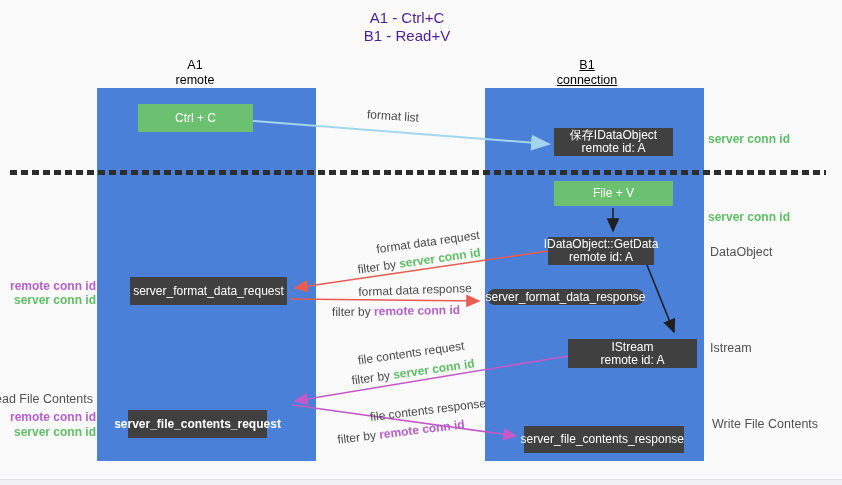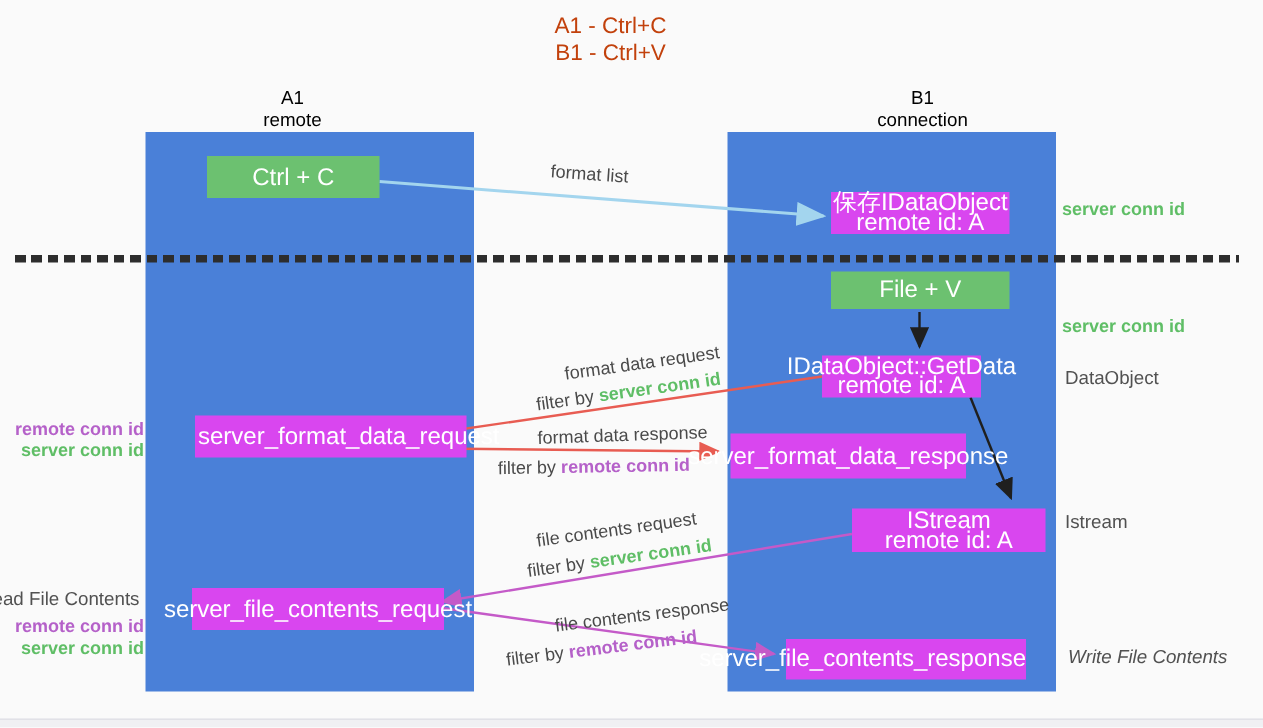--- a/index.html
+++ b/index.html
@@ -1,54 +1,54 @@
 <!DOCTYPE html>
 <html><head>
 <meta charset="utf-8">
 <style>
   html,body{margin:0;padding:0;}
   .canvas{position:relative;width:842px;height:485px;background:#fafafa;
           font-family:"Liberation Sans",sans-serif;overflow:hidden;}
   .bottom-strip{position:absolute;left:0;top:479px;width:842px;height:6px;
           background:#f0f0f3;border-top:1px solid #e1e1e7;z-index:1;}
   .title{position:absolute;left:307px;top:9px;width:200px;text-align:center;
-          font-size:15px;line-height:17.5px;color:#c2410c;z-index:5;}
+          font-size:15px;line-height:17.5px;color:#4c1d95;z-index:5;}
   .hdr{position:absolute;width:120px;text-align:center;font-size:12.5px;
           line-height:15px;color:#000000;z-index:5;}
   .lifeline{position:absolute;background:#4a80d8;z-index:1;}
   .dotted{position:absolute;left:10px;top:170px;width:816px;height:5px;z-index:3;
           background:repeating-linear-gradient(90deg,#2d2d2d 0 7px,transparent 7px 11px);}
   .overlay{position:absolute;left:0;top:0;z-index:3;pointer-events:none;}
   .box{position:absolute;display:flex;flex-direction:column;align-items:center;
-          justify-content:center;color:#fff;font-size:16px;line-height:13px;
+          justify-content:center;color:#fff;font-size:12px;line-height:13px;
           text-align:center;z-index:4;white-space:nowrap;}
-  .orange{background:#d946ef;}
+  .orange{background:#404040;}
   .green{background:#6cc170;}
   .elabel{position:absolute;transform:translate(-50%,-50%) rotate(var(--r,0deg));
           font-size:12px;color:#4a4a4a;white-space:nowrap;z-index:5;}
   .slabel{position:absolute;font-size:12.5px;color:#515151;white-space:nowrap;z-index:5;}
   .slabel.r{text-align:right;}
   .green-t{color:#5fbe66;font-weight:bold;}
   .purple-t{color:#b561c9;font-weight:bold;}
 </style>
 </head>
 <body>
 
 <div class="canvas">
 
   <div class="title">
     <div>A1 - Ctrl+C</div>
-    <div>B1 - Ctrl+V</div>
+    <div>B1 - Read+V</div>
   </div>
 
   <div class="hdr" style="left:135px;top:58px;">
     <div>A1</div>
     <div>remote</div>
   </div>
-  <div class="hdr" style="left:555px;top:58px;">
+  <div class="hdr" style="left:527px;top:58px;text-decoration:underline;">
     <div>B1</div>
     <div>connection</div>
   </div>
 
   <div class="lifeline" style="left:97px;top:88px;width:219px;height:373px;"></div>
   <div class="lifeline" style="left:485px;top:88px;width:219px;height:373px;"></div>
 
   <div class="dotted"></div>
 
   <svg class="overlay" width="842" height="485">
@@ -82,31 +82,31 @@
     <div>保存IDataObject</div>
     <div>remote id: A</div>
   </div>
   <div class="box green" style="left:554px;top:181px;width:119px;height:25px;">
     <div>File + V</div>
   </div>
   <div class="box orange" style="left:548px;top:237px;width:106px;height:28px;">
     <div>IDataObject::GetData</div>
     <div>remote id: A</div>
   </div>
-  <div class="box orange" style="left:130px;top:277px;width:157px;height:28px;padding-left:24px;">
+  <div class="box orange" style="left:130px;top:277px;width:157px;height:28px;">
     <div>server_format_data_request</div>
   </div>
-  <div class="box orange" style="left:487px;top:289px;width:157px;height:30px;">
+  <div class="box orange" style="left:487px;top:289px;width:157px;height:16px;border-radius:10px;">
     <div>server_format_data_response</div>
   </div>
   <div class="box orange" style="left:568px;top:339px;width:129px;height:29px;">
     <div>IStream</div>
     <div>remote id: A</div>
   </div>
-  <div class="box orange" style="left:128px;top:392px;width:168px;height:28px;">
+  <div class="box orange" style="left:128px;top:410px;width:139px;height:28px;font-weight:bold;">
     <div>server_file_contents_request</div>
   </div>
   <div class="box orange" style="left:524px;top:426px;width:160px;height:27px;align-items:flex-end;">
     <div>server_file_contents_response</div>
   </div>
 
   <div class="elabel" style="left:393px;top:116px;--r:4deg;">format list</div>
 
   <div class="elabel" style="left:428px;top:242px;--r:-8deg;">format data request</div>
   <div class="elabel" style="left:419px;top:261px;--r:-8deg;">
@@ -129,21 +129,21 @@
   <div class="elabel" style="left:428px;top:410px;--r:-7deg;">file contents response</div>
   <div class="elabel" style="left:401px;top:432px;--r:-7deg;">
     <span>filter by</span>
     <span class="purple-t">remote conn id</span>
   </div>
 
   <div class="slabel green-t" style="left:708px;top:132px;font-size:12px;">server conn id</div>
   <div class="slabel green-t" style="left:708px;top:210px;font-size:12px;">server conn id</div>
   <div class="slabel" style="left:710px;top:245px;">DataObject</div>
   <div class="slabel" style="left:710px;top:341px;">Istream</div>
-  <div class="slabel" style="left:712px;top:431px;font-style:italic;">Write File Contents</div>
+  <div class="slabel" style="left:712px;top:417px;">Write File Contents</div>
 
   <div class="slabel r purple-t" style="right:746px;top:279px;font-size:12px;">remote conn id</div>
   <div class="slabel r green-t" style="right:746px;top:293px;font-size:12px;">server conn id</div>
   <div class="slabel r" style="right:749px;top:392px;">Read File Contents</div>
   <div class="slabel r purple-t" style="right:746px;top:410px;font-size:12px;">remote conn id</div>
   <div class="slabel r green-t" style="right:746px;top:425px;font-size:12px;">server conn id</div>
 
   <div class="bottom-strip"></div>
 </div>
 

